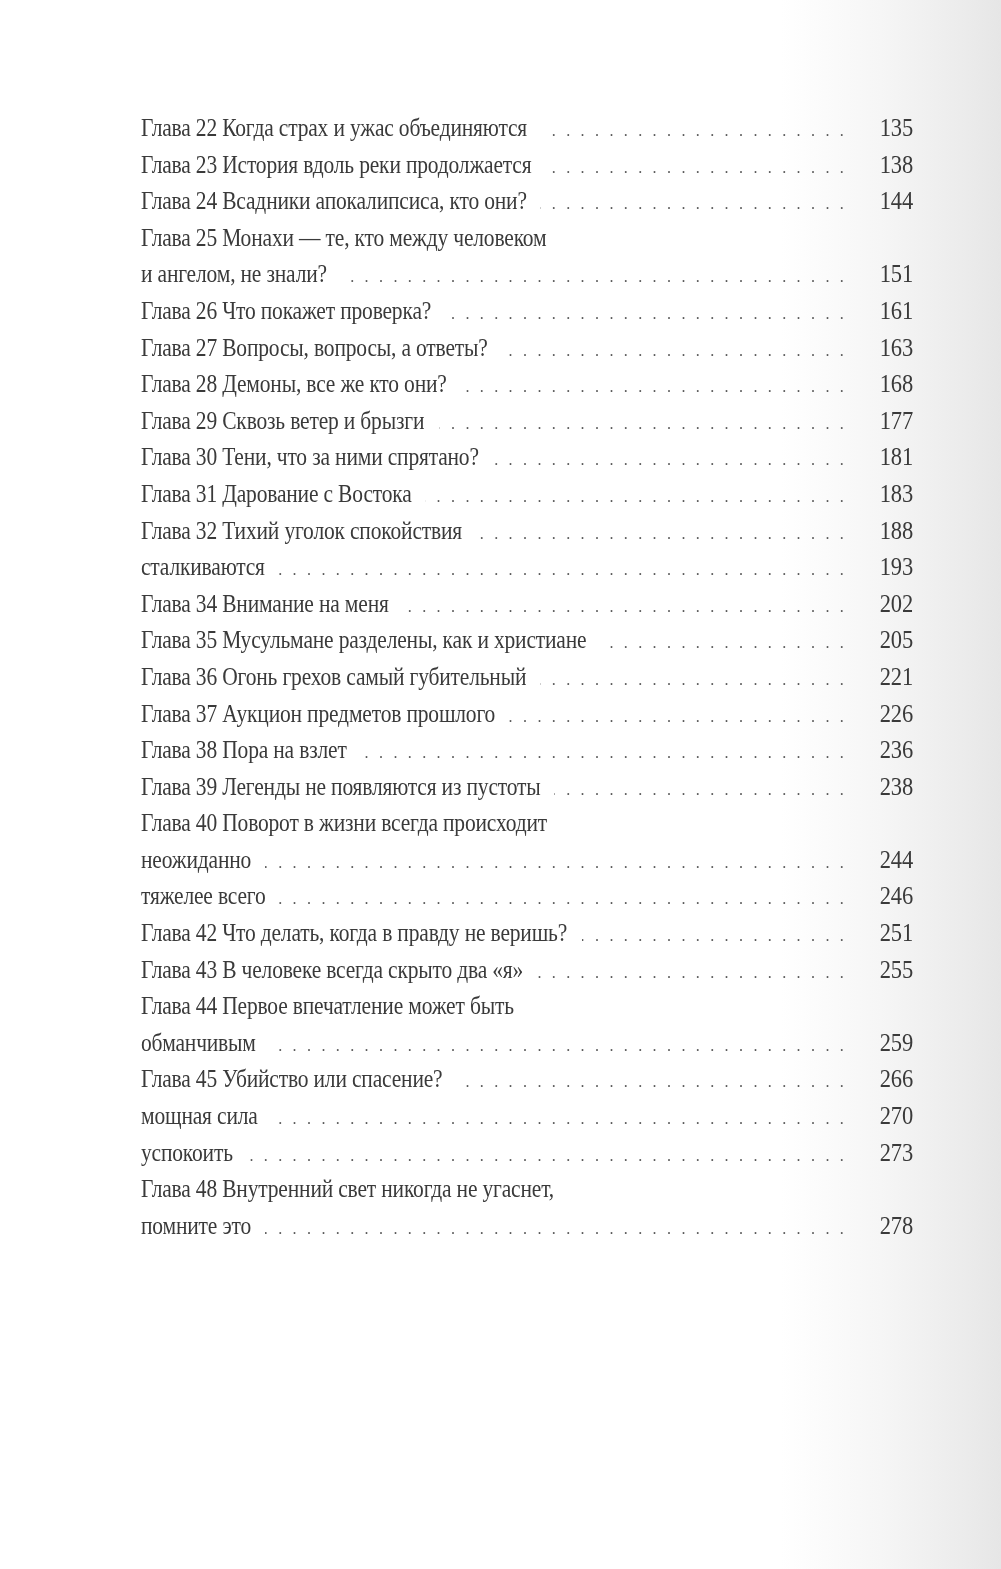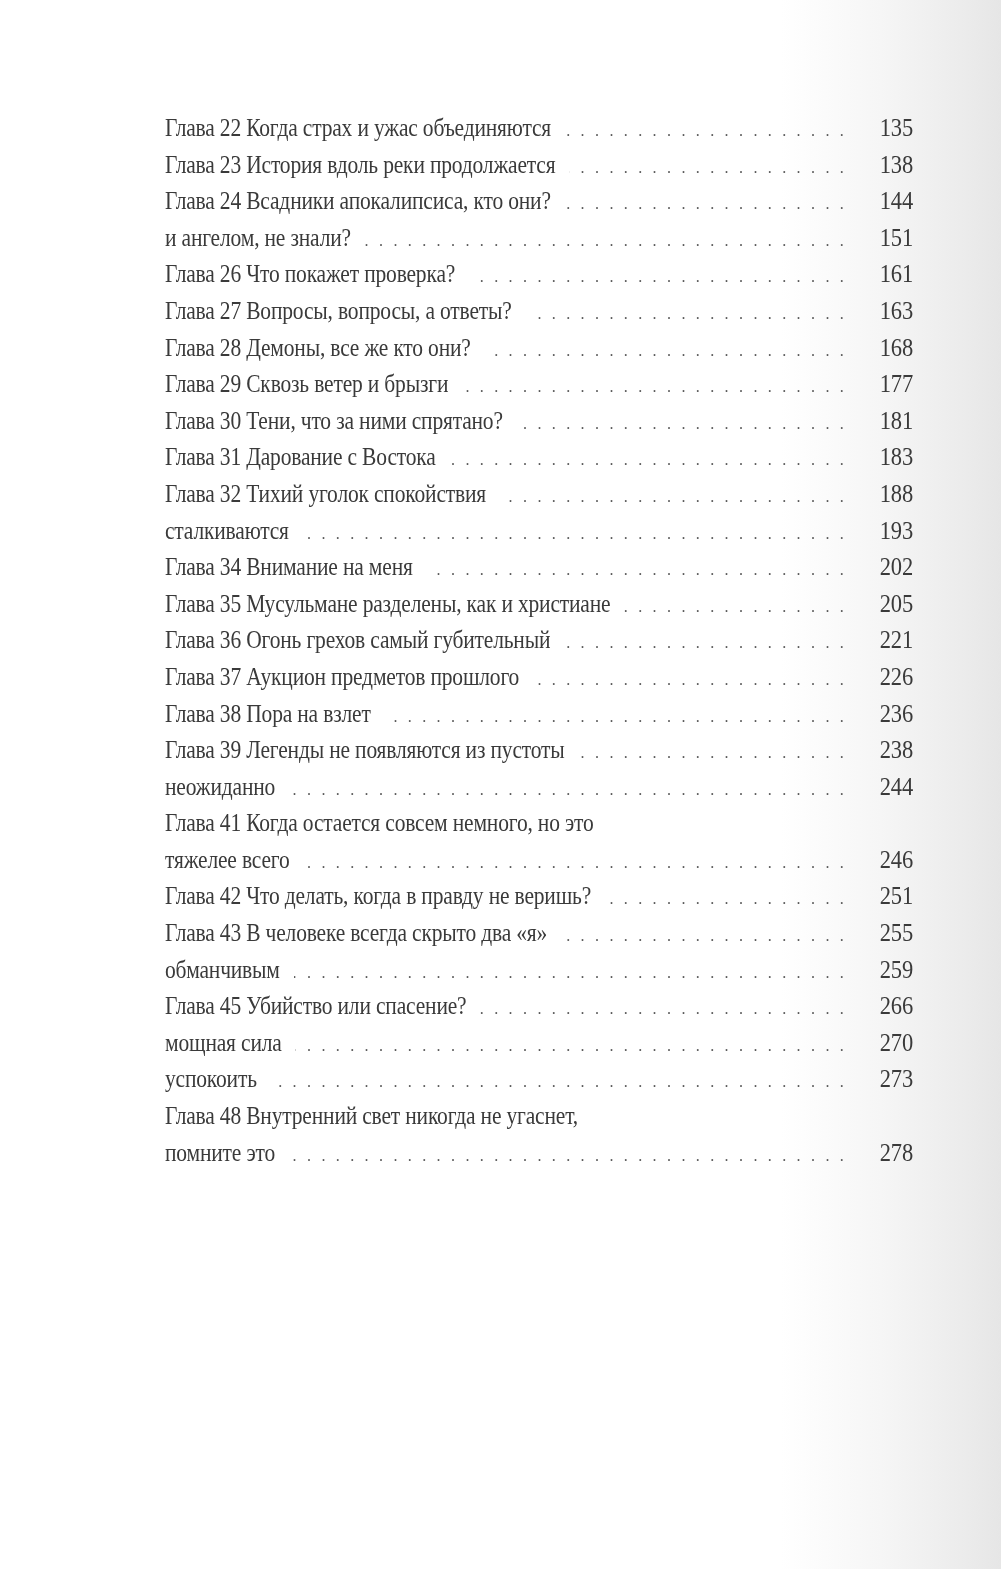--- a/index.html
+++ b/index.html
@@ -16,21 +16,20 @@
       color: #3a3a3a;
     }
     .toc {
       position: absolute;
       left: 141px;
       top: 110px;
       width: 772px;
     }
     .entry {
       display: block;
-      margin-left: 24px;
     }
     .line {
       display: flex;
       align-items: baseline;
       height: 36.6px;
       line-height: 36.6px;
       font-size: 25px;
       white-space: nowrap;
       letter-spacing: -0.2px;
     }
@@ -74,20 +73,23 @@
     </div>
     <div class="entry">
       <div class="line">
         <span class="text" style="display: inline-block; transform: scaleX(0.86); margin-right: -63.2094px;">Глава 24 Всадники апокалипсиса, кто они?</span>
         <span class="leader">. . . . . . . . . . . . . . . . . . . . . . . . . . . . . . . . . . . . . . . . . . . . . . . . . . . . . . . . . . . . . . . . . . . . . . . . . . . . . . . . . . . . . . . . . . . . . . . . . . . . . . . . . . . . . . . . . . . . . . . .</span>
         <span class="page" style="display: inline-block; transform: scaleX(0.9); transform-origin: right center;">144</span>
       </div>
     </div>
     <div class="entry">
       <div class="line">
+        <span class="text" style="display: inline-block; transform: scaleX(0.86); margin-right: -65.5503px;">Глава 25  Монахи — те, кто между человеком</span>
+      </div>
+      <div class="line">
         <span class="text" style="display: inline-block; transform: scaleX(0.86); margin-right: -30.0653px;">и ангелом, не знали?</span>
         <span class="leader">. . . . . . . . . . . . . . . . . . . . . . . . . . . . . . . . . . . . . . . . . . . . . . . . . . . . . . . . . . . . . . . . . . . . . . . . . . . . . . . . . . . . . . . . . . . . . . . . . . . . . . . . . . . . . . . . . . . . . . . .</span>
         <span class="page" style="display: inline-block; transform: scaleX(0.9); transform-origin: right center;">151</span>
       </div>
     </div>
     <div class="entry">
       <div class="line">
         <span class="text" style="display: inline-block; transform: scaleX(0.86); margin-right: -46.8575px;">Глава 26 Что покажет проверка?</span>
         <span class="leader">. . . . . . . . . . . . . . . . . . . . . . . . . . . . . . . . . . . . . . . . . . . . . . . . . . . . . . . . . . . . . . . . . . . . . . . . . . . . . . . . . . . . . . . . . . . . . . . . . . . . . . . . . . . . . . . . . . . . . . . .</span>
         <span class="page" style="display: inline-block; transform: scaleX(0.9); transform-origin: right center;">161</span>
@@ -179,50 +181,53 @@
     </div>
     <div class="entry">
       <div class="line">
         <span class="text" style="display: inline-block; transform: scaleX(0.86); margin-right: -65.5031px;">Глава 39  Легенды не появляются из пустоты</span>
         <span class="leader">. . . . . . . . . . . . . . . . . . . . . . . . . . . . . . . . . . . . . . . . . . . . . . . . . . . . . . . . . . . . . . . . . . . . . . . . . . . . . . . . . . . . . . . . . . . . . . . . . . . . . . . . . . . . . . . . . . . . . . . .</span>
         <span class="page" style="display: inline-block; transform: scaleX(0.9); transform-origin: right center;">238</span>
       </div>
     </div>
     <div class="entry">
       <div class="line">
+        <span class="text" style="display: inline-block; transform: scaleX(0.86); margin-right: -66.0397px;">Глава 40  Поворот в жизни всегда происходит</span>
+      </div>
+      <div class="line">
         <span class="text" style="display: inline-block; transform: scaleX(0.86); margin-right: -17.8394px;">неожиданно</span>
         <span class="leader">. . . . . . . . . . . . . . . . . . . . . . . . . . . . . . . . . . . . . . . . . . . . . . . . . . . . . . . . . . . . . . . . . . . . . . . . . . . . . . . . . . . . . . . . . . . . . . . . . . . . . . . . . . . . . . . . . . . . . . . .</span>
         <span class="page" style="display: inline-block; transform: scaleX(0.9); transform-origin: right center;">244</span>
       </div>
     </div>
     <div class="entry">
       <div class="line">
-        <span class="text" style="display: inline-block; transform: scaleX(0.86); margin-right: -69.4378px;">Глава 41  Когда остается совсем немного, но это</span>
-      </div>
-      <div class="line">
         <span class="text" style="display: inline-block; transform: scaleX(0.86); margin-right: -20.515px;">тяжелее всего</span>
         <span class="leader">. . . . . . . . . . . . . . . . . . . . . . . . . . . . . . . . . . . . . . . . . . . . . . . . . . . . . . . . . . . . . . . . . . . . . . . . . . . . . . . . . . . . . . . . . . . . . . . . . . . . . . . . . . . . . . . . . . . . . . . .</span>
         <span class="page" style="display: inline-block; transform: scaleX(0.9); transform-origin: right center;">246</span>
       </div>
     </div>
     <div class="entry">
       <div class="line">
         <span class="text" style="display: inline-block; transform: scaleX(0.86); margin-right: -68.9372px;">Глава 42  Что делать,  когда в правду не веришь?</span>
         <span class="leader">. . . . . . . . . . . . . . . . . . . . . . . . . . . . . . . . . . . . . . . . . . . . . . . . . . . . . . . . . . . . . . . . . . . . . . . . . . . . . . . . . . . . . . . . . . . . . . . . . . . . . . . . . . . . . . . . . . . . . . . .</span>
         <span class="page" style="display: inline-block; transform: scaleX(0.9); transform-origin: right center;">251</span>
       </div>
     </div>
     <div class="entry">
       <div class="line">
         <span class="text" style="display: inline-block; transform: scaleX(0.86); margin-right: -61.8375px;">Глава 43 В человеке всегда скрыто два «я»</span>
         <span class="leader">. . . . . . . . . . . . . . . . . . . . . . . . . . . . . . . . . . . . . . . . . . . . . . . . . . . . . . . . . . . . . . . . . . . . . . . . . . . . . . . . . . . . . . . . . . . . . . . . . . . . . . . . . . . . . . . . . . . . . . . .</span>
         <span class="page" style="display: inline-block; transform: scaleX(0.9); transform-origin: right center;">255</span>
       </div>
     </div>
     <div class="entry">
+      <div class="line">
+        <span class="text" style="display: inline-block; transform: scaleX(0.86); margin-right: -60.2169px;">Глава 44  Первое впечатление может быть</span>
+      </div>
       <div class="line">
         <span class="text" style="display: inline-block; transform: scaleX(0.86); margin-right: -18.2034px;">обманчивым</span>
         <span class="leader">. . . . . . . . . . . . . . . . . . . . . . . . . . . . . . . . . . . . . . . . . . . . . . . . . . . . . . . . . . . . . . . . . . . . . . . . . . . . . . . . . . . . . . . . . . . . . . . . . . . . . . . . . . . . . . . . . . . . . . . .</span>
         <span class="page" style="display: inline-block; transform: scaleX(0.9); transform-origin: right center;">259</span>
       </div>
     </div>
     <div class="entry">
       <div class="line">
         <span class="text" style="display: inline-block; transform: scaleX(0.86); margin-right: -49.5431px;">Глава 45 Убийство или спасение?</span>
         <span class="leader">. . . . . . . . . . . . . . . . . . . . . . . . . . . . . . . . . . . . . . . . . . . . . . . . . . . . . . . . . . . . . . . . . . . . . . . . . . . . . . . . . . . . . . . . . . . . . . . . . . . . . . . . . . . . . . . . . . . . . . . .</span>

